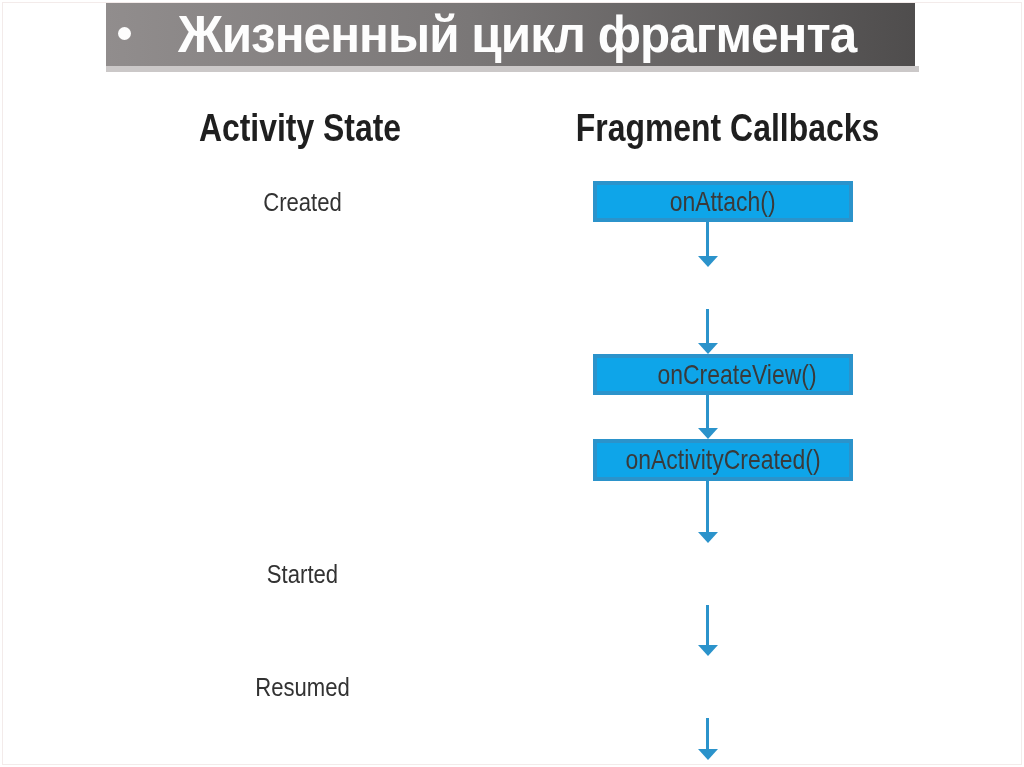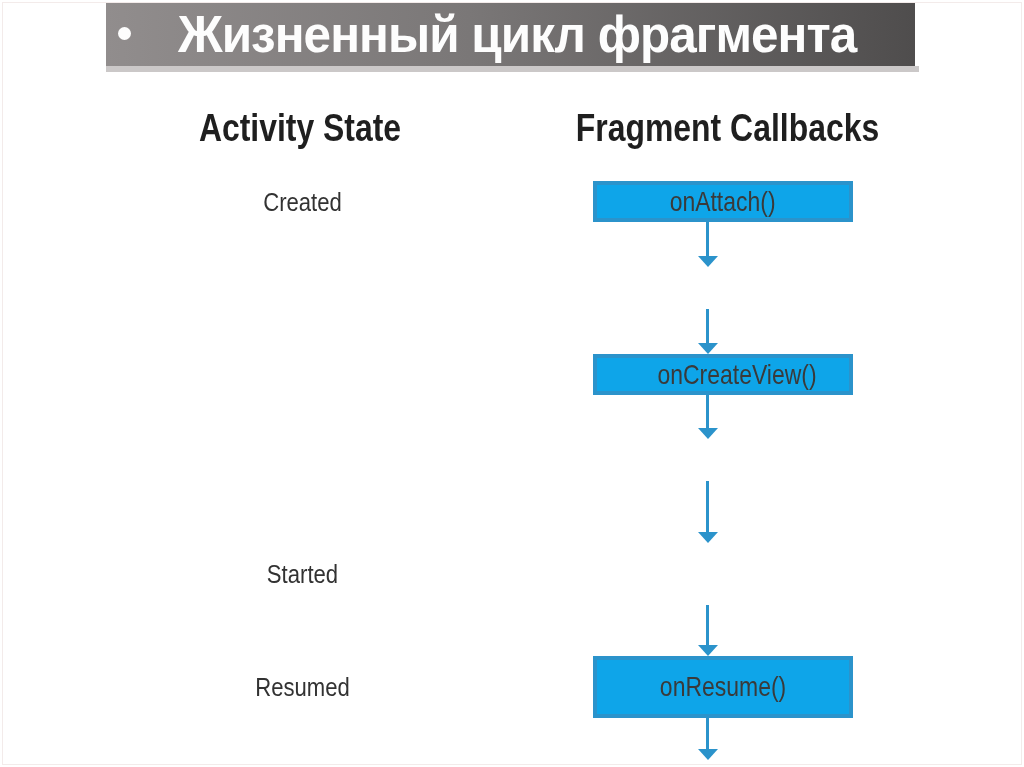--- a/index.html
+++ b/index.html
@@ -151,31 +151,31 @@
         <i class="line"></i>
         <i class="head"></i>
       </div>
       <div class="cb-box" style="top: 354px; height: 41px; padding-left: 28px;">
         <span class="cb-label">onCreateView()</span>
       </div>
       <div class="flow-arrow" style="top: 395px; height: 44px;">
         <i class="line"></i>
         <i class="head"></i>
       </div>
+      <div class="cb-box" style="top: 439px; height: 42px;">
+        <span class="cb-label">onActivityCreated()</span>
+      </div>
       <div class="flow-arrow" style="top: 481px; height: 62px;">
         <i class="line"></i>
         <i class="head"></i>
       </div>
       <div class="state-label" style="top: 559px;">Started</div>
       <div class="flow-arrow" style="top: 605px; height: 51px;">
         <i class="line"></i>
         <i class="head"></i>
-      </div>
-      <div class="cb-box" style="top: 656px; height: 62px;">
-        <span class="cb-label">onResume()</span>
       </div>
       <div class="state-label" style="top: 672px;">Resumed</div>
       <div class="flow-arrow" style="top: 718px; height: 42px;">
         <i class="line"></i>
         <i class="head"></i>
       </div>
     </div>
 </div>
 
 </body></html>

